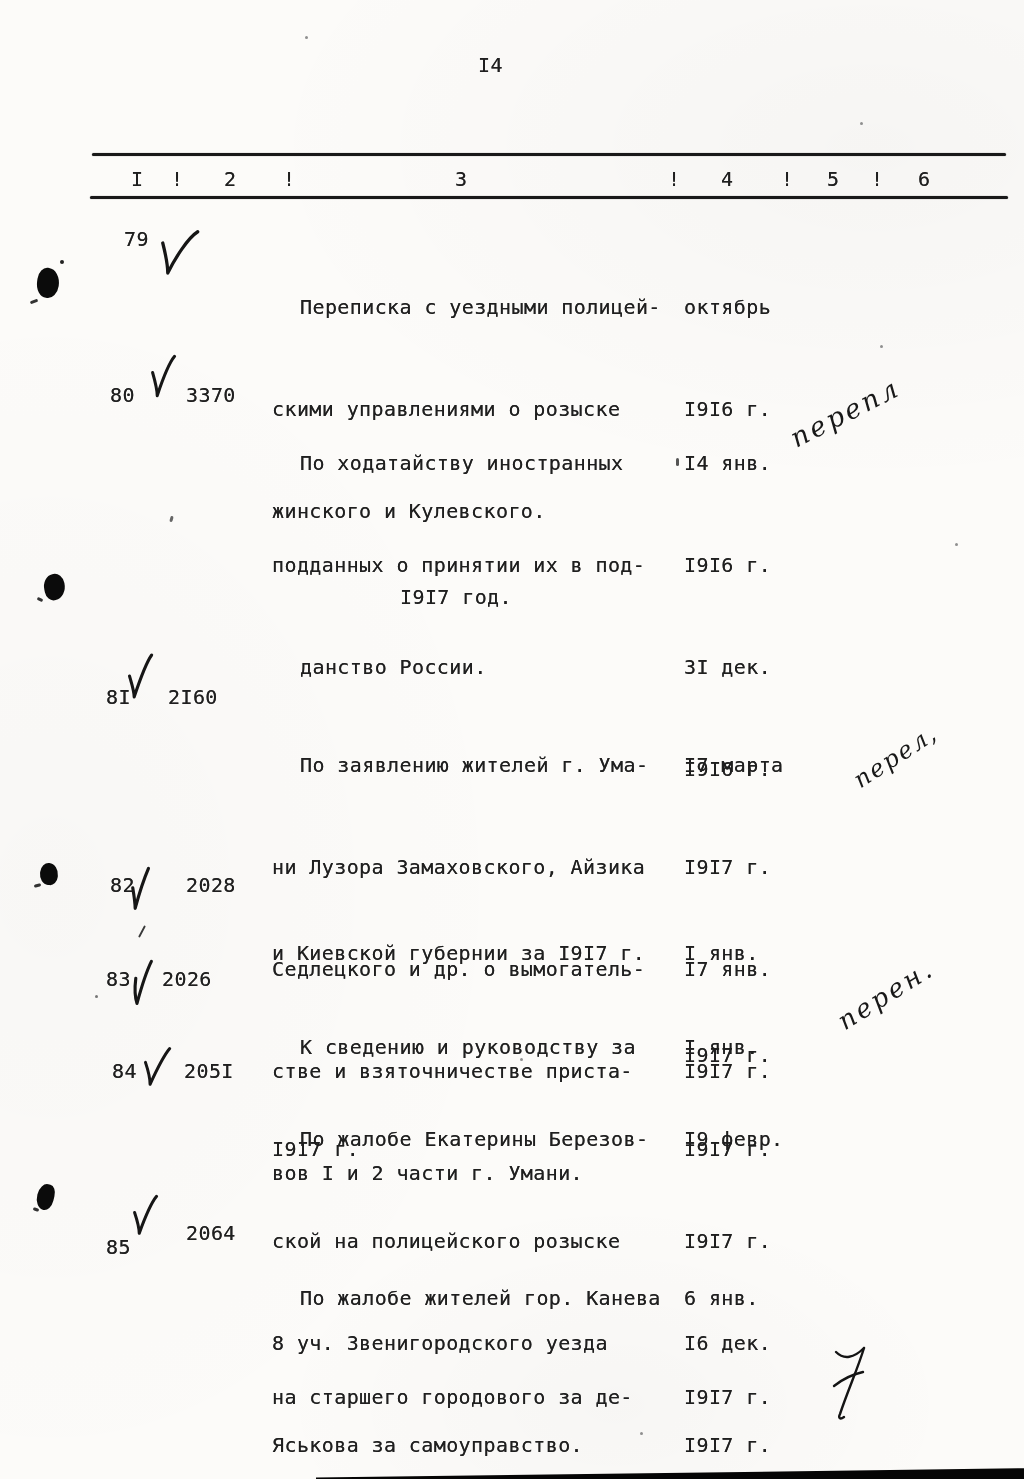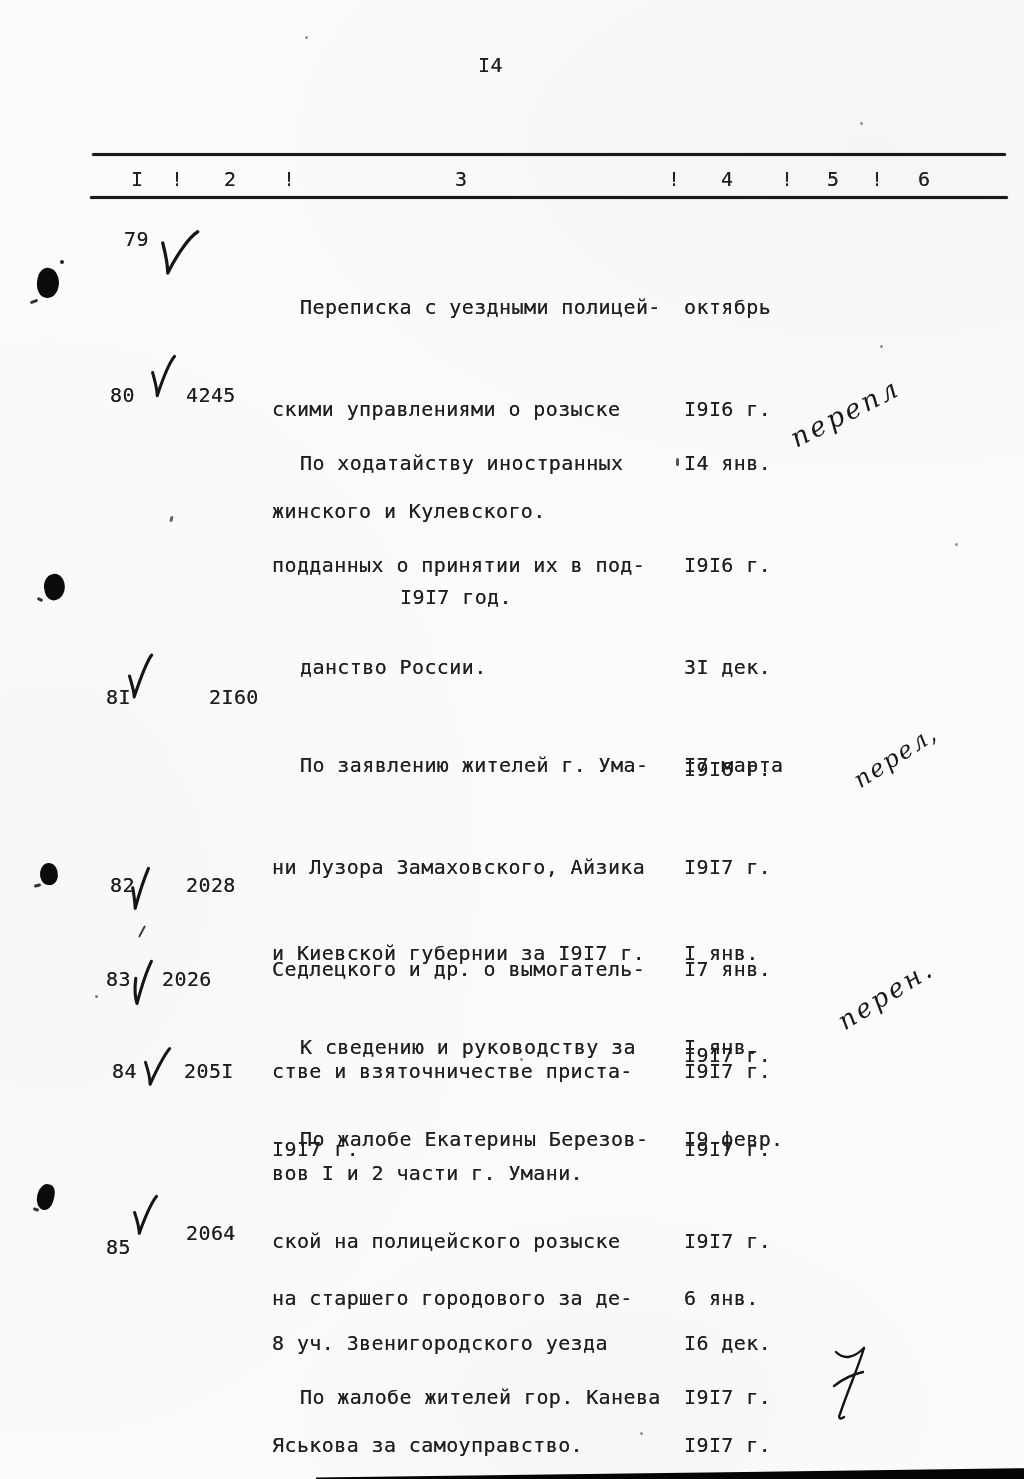--- a/index.html
+++ b/index.html
@@ -75,21 +75,21 @@
     <div class="ln">октябрь</div>
     <div class="ln">I9I6 г.</div>
   </div>
 </div>
 
 <div>
   <div class="t" style="left:110px;top:378px;">80</div>
   <svg class="check" style="left:149px;top:354px;" width="28" height="44" viewBox="0 0 24 38">
     <path d="M3 16 C5 23 7 30 7 36 C11 24 17 8 22 2"></path>
   </svg>
-  <div class="t" style="left:186px;top:378px;">4245</div>
+  <div class="t" style="left:186px;top:378px;">3370</div>
   <div class="t" style="left:272px;top:378px;">
     <div class="ln indent">По ходатайству иностранных</div>
     <div class="ln">подданных о принятии их в под-</div>
     <div class="ln indent">данство России.</div>
   </div>
   <div class="t" style="left:684px;top:378px;">
     <div class="ln">I4 янв.</div>
     <div class="ln">I9I6 г.</div>
     <div class="ln">3I дек.</div>
     <div class="ln">I9I6 г.</div>
@@ -97,21 +97,21 @@
   <div class="hand" style="left:792px;top:424px;font-size:27px;letter-spacing:3px;transform:rotate(-27deg);">перепл</div>
 </div>
 
 <div class="t" style="left:400px;top:580px;">I9I7 год.</div>
 
 <div>
   <div class="t" style="left:106px;top:680px;">8I</div>
   <svg class="check" style="left:126px;top:652px;" width="28" height="48" viewBox="0 0 24 40">
     <path d="M3 20 C5 27 7 33 7 38 C11 26 17 9 22 2"></path>
   </svg>
-  <div class="t" style="left:168px;top:680px;margin-left:41px;">2I60</div>
+  <div class="t" style="left:168px;top:680px;">2I60</div>
   <div class="t" style="left:272px;top:680px;">
     <div class="ln indent">По заявлению жителей г. Ума-</div>
     <div class="ln">ни Лузора Замаховского, Айзика</div>
     <div class="ln">Седлецкого и др. о вымогатель-</div>
     <div class="ln">стве и взяточничестве приста-</div>
     <div class="ln">вов I и 2 части г. Умани.</div>
   </div>
   <div class="t" style="left:684px;top:680px;">
     <div class="ln">I7 марта</div>
     <div class="ln">I9I7 г.</div>
@@ -174,22 +174,22 @@
   </div>
 </div>
 
 <div>
   <div class="t" style="left:106px;top:1216px;margin-top:14px;">85</div>
   <svg class="check" style="left:131px;top:1194px;" width="28" height="44" viewBox="0 0 24 38">
     <path d="M3 16 C5 22 7 28 7 34 C11 23 17 8 22 2"></path>
   </svg>
   <div class="t" style="left:186px;top:1216px;">2064</div>
   <div class="t" style="left:272px;top:1216px;line-height:33px;">
+    <div class="ln indent">По жалобе жителей гор. Канева</div>
     <div class="ln">на старшего городового за де-</div>
-    <div class="ln indent">По жалобе жителей гор. Канева</div>
     
     
     
   </div>
   <div class="t" style="left:684px;top:1216px;line-height:33px;">
     <div class="ln">6 янв.</div>
     <div class="ln">I9I7 г.</div>
     
     
   </div>

